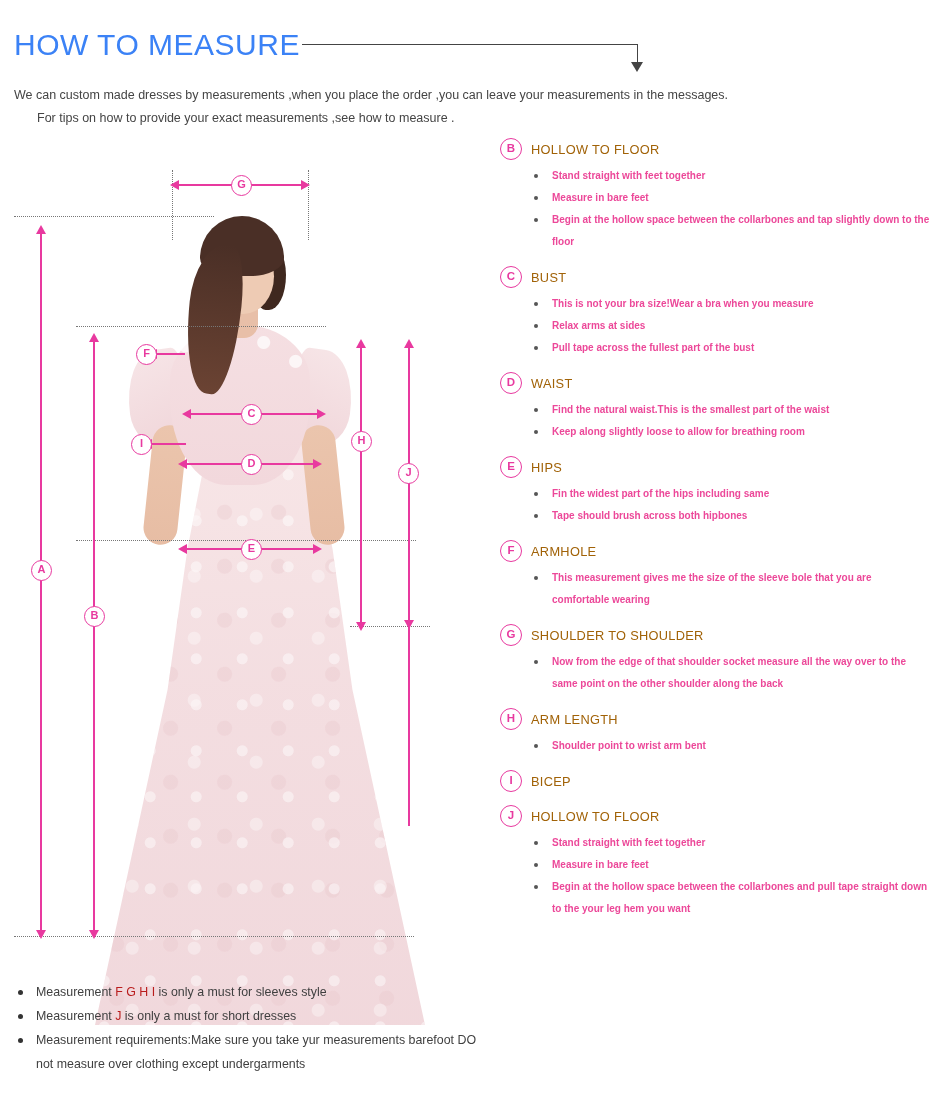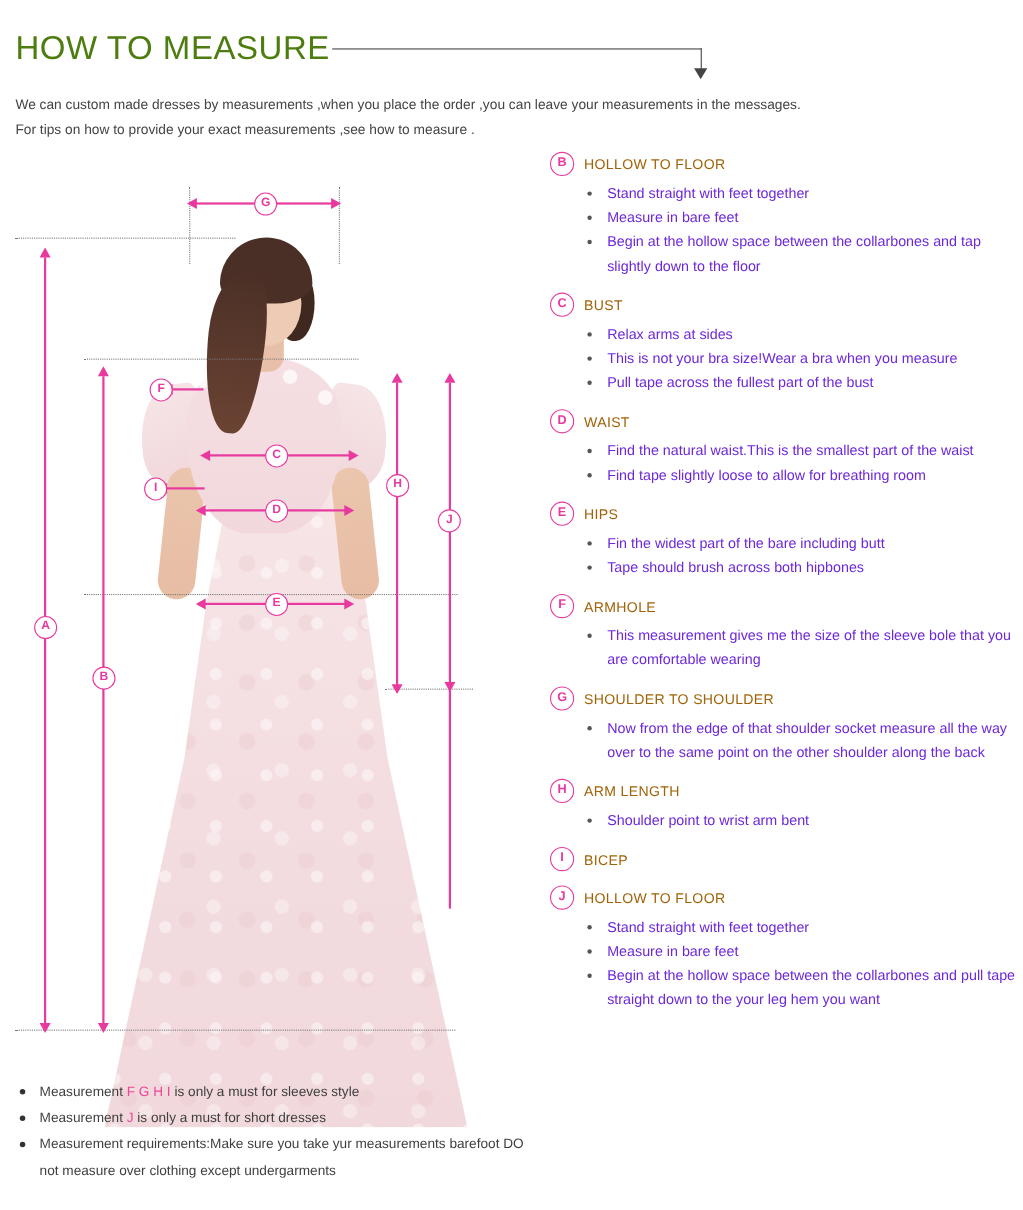--- a/index.html
+++ b/index.html
@@ -5,36 +5,36 @@
   html,body{margin:0;padding:0;}
   body{
     width:930px;height:1100px;background:#ffffff;
     font-family:"Liberation Sans", sans-serif;
     color:#333;position:relative;overflow:hidden;
   }
   
   #header{position:absolute;left:0;top:0;width:930px;height:140px;}
   #title{
     position:absolute;left:14px;top:28px;
-    font-size:30px;letter-spacing:.5px;color:#4d7c0f;font-weight:400;
+    font-size:30px;letter-spacing:.5px;color:#3b82f6;font-weight:400;
   }
   #title-rule{
     position:absolute;left:302px;top:44px;width:336px;height:1px;background:#444;
   }
   #title-rule-down{
     position:absolute;left:637px;top:44px;width:1px;height:24px;background:#444;
   }
   #title-arrow{
     position:absolute;left:631px;top:62px;width:0;height:0;
     border-left:6px solid transparent;border-right:6px solid transparent;
     border-top:10px solid #444;
   }
   .intro{position:absolute;left:14px;font-size:12.5px;color:#444;}
   #intro1{top:88px;}
-  #intro2{top:111px;}
+  #intro2{top:111px;margin-left:23px;}
 
   
   #figure{position:absolute;left:0;top:140px;width:480px;height:830px;}
   .dress-wrap{position:absolute;left:110px;top:60px;width:300px;height:830px;}
 
   
   .skirt{
     position:absolute;left:-15px;top:215px;width:330px;height:610px;
     background:linear-gradient(180deg,#f7e5e6 0%,#f3dcdf 45%,#f0d6da 100%);
     clip-path:polygon(36% 0%,64% 0%,72% 22%,78% 45%,100% 100%,0% 100%,22% 45%,28% 22%);
@@ -129,31 +129,31 @@
   #list{position:absolute;left:500px;top:138px;width:430px;}
   .grp{margin-bottom:13px;position:relative;}
   .grp-head{display:flex;align-items:center;gap:9px;margin-bottom:5px;}
   .grp-badge{
     width:20px;height:20px;border-radius:50%;background:#fff;border:1.6px solid #e8399f;
     color:#e8399f;font-size:11.5px;font-weight:700;line-height:18px;text-align:center;flex:0 0 auto;
   }
   .grp-title{font-size:12.8px;color:#a16207;letter-spacing:.3px;}
   .grp ul{margin:0;padding:0 0 0 34px;list-style:none;}
   .grp li{
-    position:relative;font-size:13px;color:#6d28d9;line-height:22px;padding-left:18px;
+    position:relative;font-size:10px;color:#ec4899;line-height:22px;padding-left:18px;font-weight:bold;
   }
   .grp li:before{
     content:"";position:absolute;left:0;top:9px;width:4px;height:4px;border-radius:50%;background:#555;
   }
 
   
   #notes{position:absolute;left:14px;top:980px;width:470px;}
   .note{position:relative;padding-left:22px;font-size:12.4px;color:#3f3f3f;line-height:24px;}
   .note:before{content:"";position:absolute;left:4px;top:10px;width:5px;height:5px;border-radius:50%;background:#333;}
-  .hi{color:#ec4899;}
+  .hi{color:#b91c1c;}
 </style>
 </head>
 <body>
 
 <div id="header">
   <div id="title">HOW TO MEASURE</div>
   <div id="title-rule"></div>
   <div id="title-rule-down"></div>
   <div id="title-arrow"></div>
   <div class="intro" id="intro1">We can custom made dresses by measurements ,when you place the order ,you can leave your measurements in the messages.</div>
@@ -247,42 +247,42 @@
         <li>Measure in bare feet</li>
         <li>Begin at the hollow space between the  collarbones and tap slightly down to the floor</li>
       </ul>
     </div>
     <div class="grp">
       <div class="grp-head">
         <span class="grp-badge">C</span>
         <span class="grp-title">BUST</span>
       </div>
       <ul>
+        <li>This is not your bra size!Wear a bra when you measure</li>
         <li>Relax arms at sides</li>
-        <li>This is not your bra size!Wear a bra when you measure</li>
         <li>Pull tape across the fullest part of the bust</li>
       </ul>
     </div>
     <div class="grp">
       <div class="grp-head">
         <span class="grp-badge">D</span>
         <span class="grp-title">WAIST</span>
       </div>
       <ul>
         <li>Find the natural waist.This is the smallest part of the waist</li>
-        <li>Find tape slightly loose to allow for breathing room</li>
+        <li>Keep along slightly loose to allow for breathing room</li>
       </ul>
     </div>
     <div class="grp">
       <div class="grp-head">
         <span class="grp-badge">E</span>
         <span class="grp-title">HIPS</span>
       </div>
       <ul>
-        <li>Fin the widest part of the bare including butt</li>
+        <li>Fin the widest part of the hips including same</li>
         <li>Tape should brush across both hipbones</li>
       </ul>
     </div>
     <div class="grp">
       <div class="grp-head">
         <span class="grp-badge">F</span>
         <span class="grp-title">ARMHOLE</span>
       </div>
       <ul>
         <li>This measurement gives me the size of the sleeve bole that you are comfortable wearing</li>

